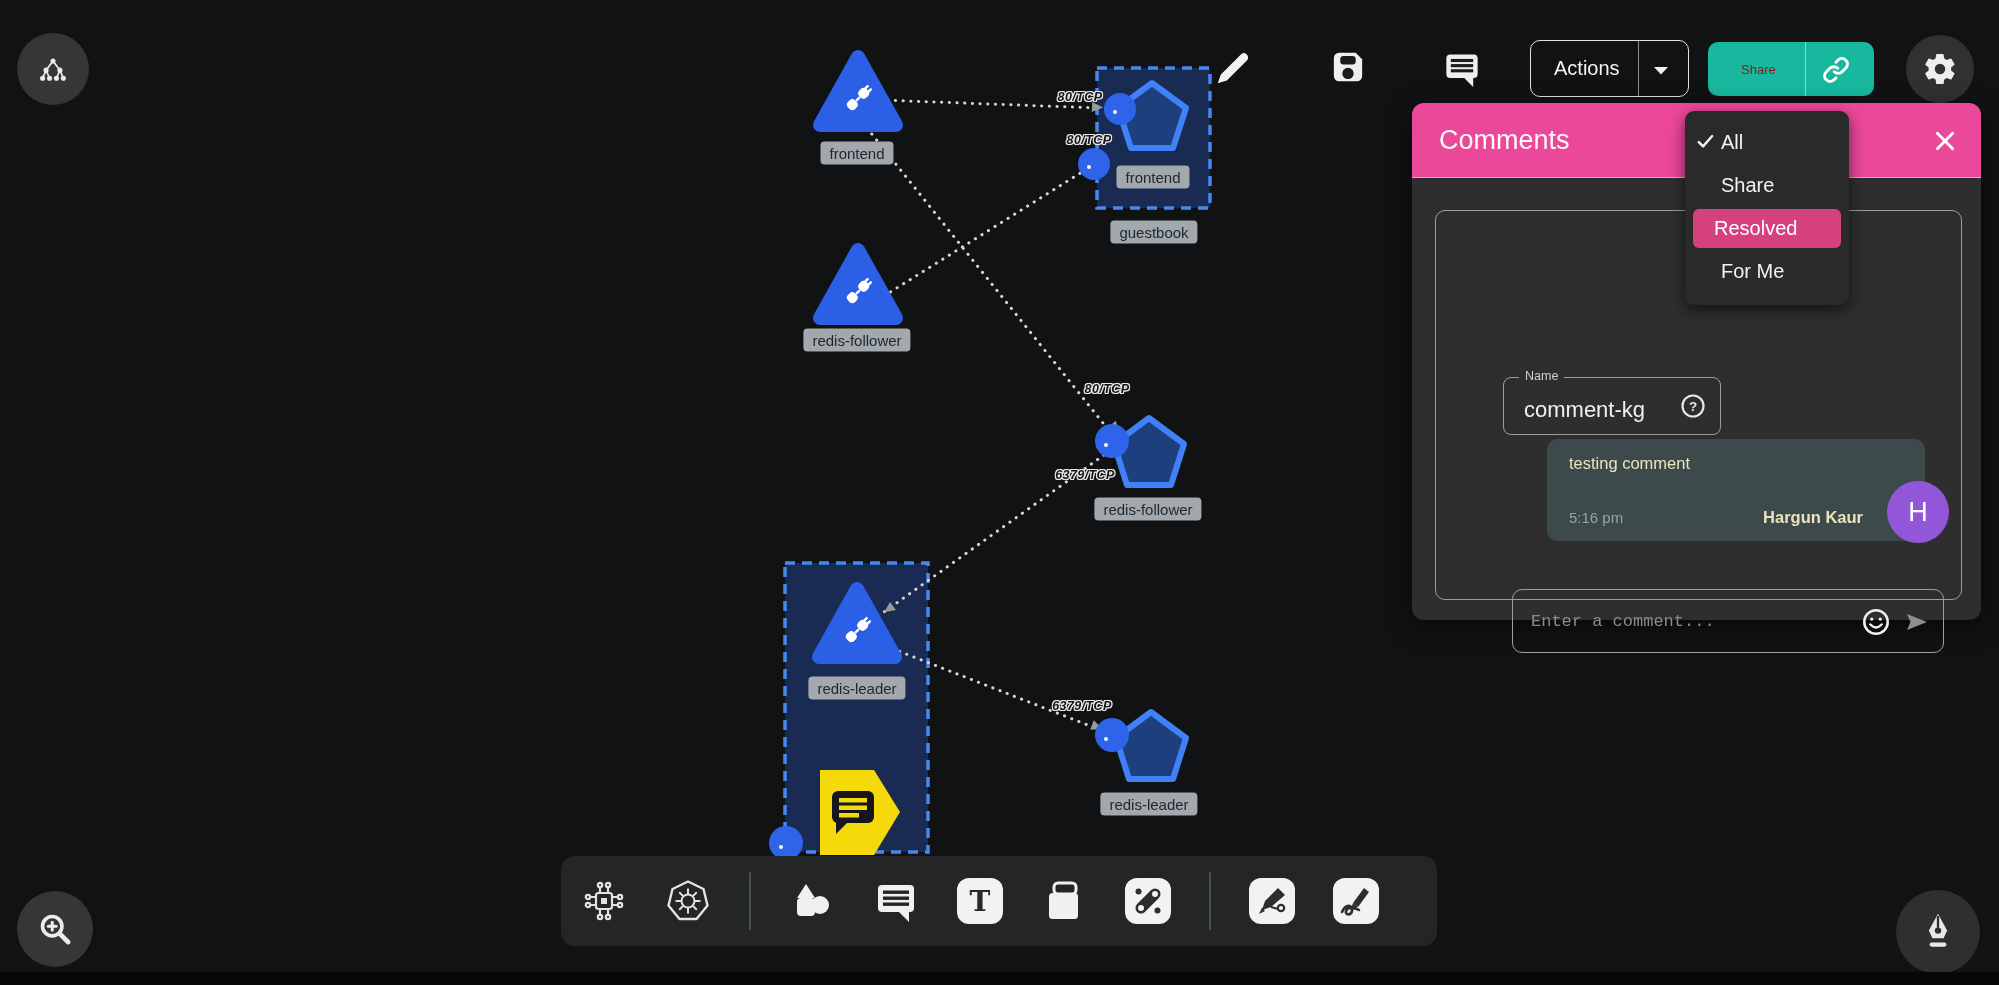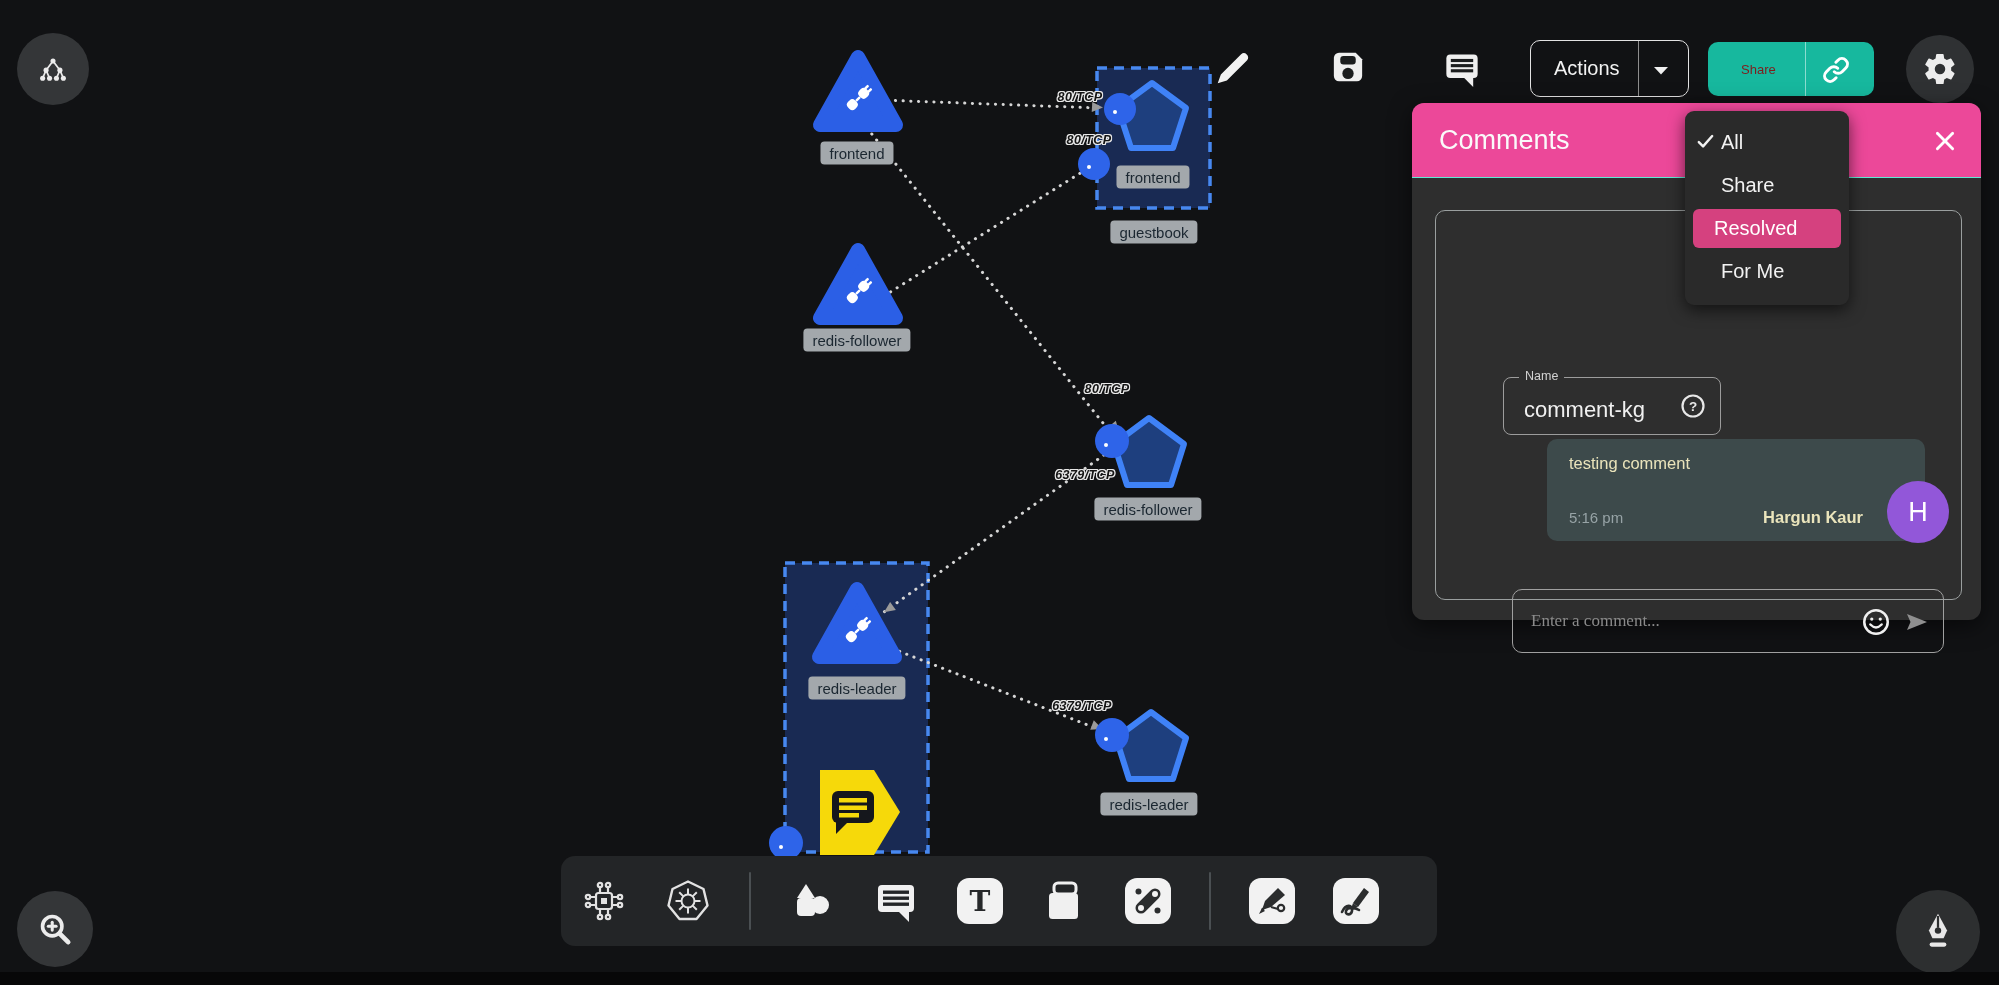--- a/index.html
+++ b/index.html
@@ -93,21 +93,21 @@
     background:var(--avatar-purple,#9257d9); display:flex; align-items:center; justify-content:center;
     font-size:27px; color:#fff;
   }
   #comment-input-box {
     position:absolute; left:76px; top:378px; width:432px; height:64px;
     border:1px solid #a0a0a0; border-radius:10px;
   }
   #comment-input {
     position:absolute; left:0; top:0; width:340px; height:100%; background:transparent;
     border:none; outline:none; font-size:17px; color:#ddd; padding-left:18px;
-    font-family:Liberation Serif, serif;
+    font-family:Liberation Mono, monospace;
   }
   #comment-input::placeholder { color:#8b8b8b; }
   #emoji-btn { position:absolute; right:52px; top:17px; cursor:pointer; }
   #send-btn  { position:absolute; right:13px; top:20px; cursor:pointer; }
 
   
   #filter-menu {
     position:absolute; left:1685px; top:111px; width:164px; z-index:9;
     background:#2a2a2a; border-radius:9px; box-shadow:0 5px 16px rgba(0,0,0,.6);
     padding:10px 0 12px 0;

